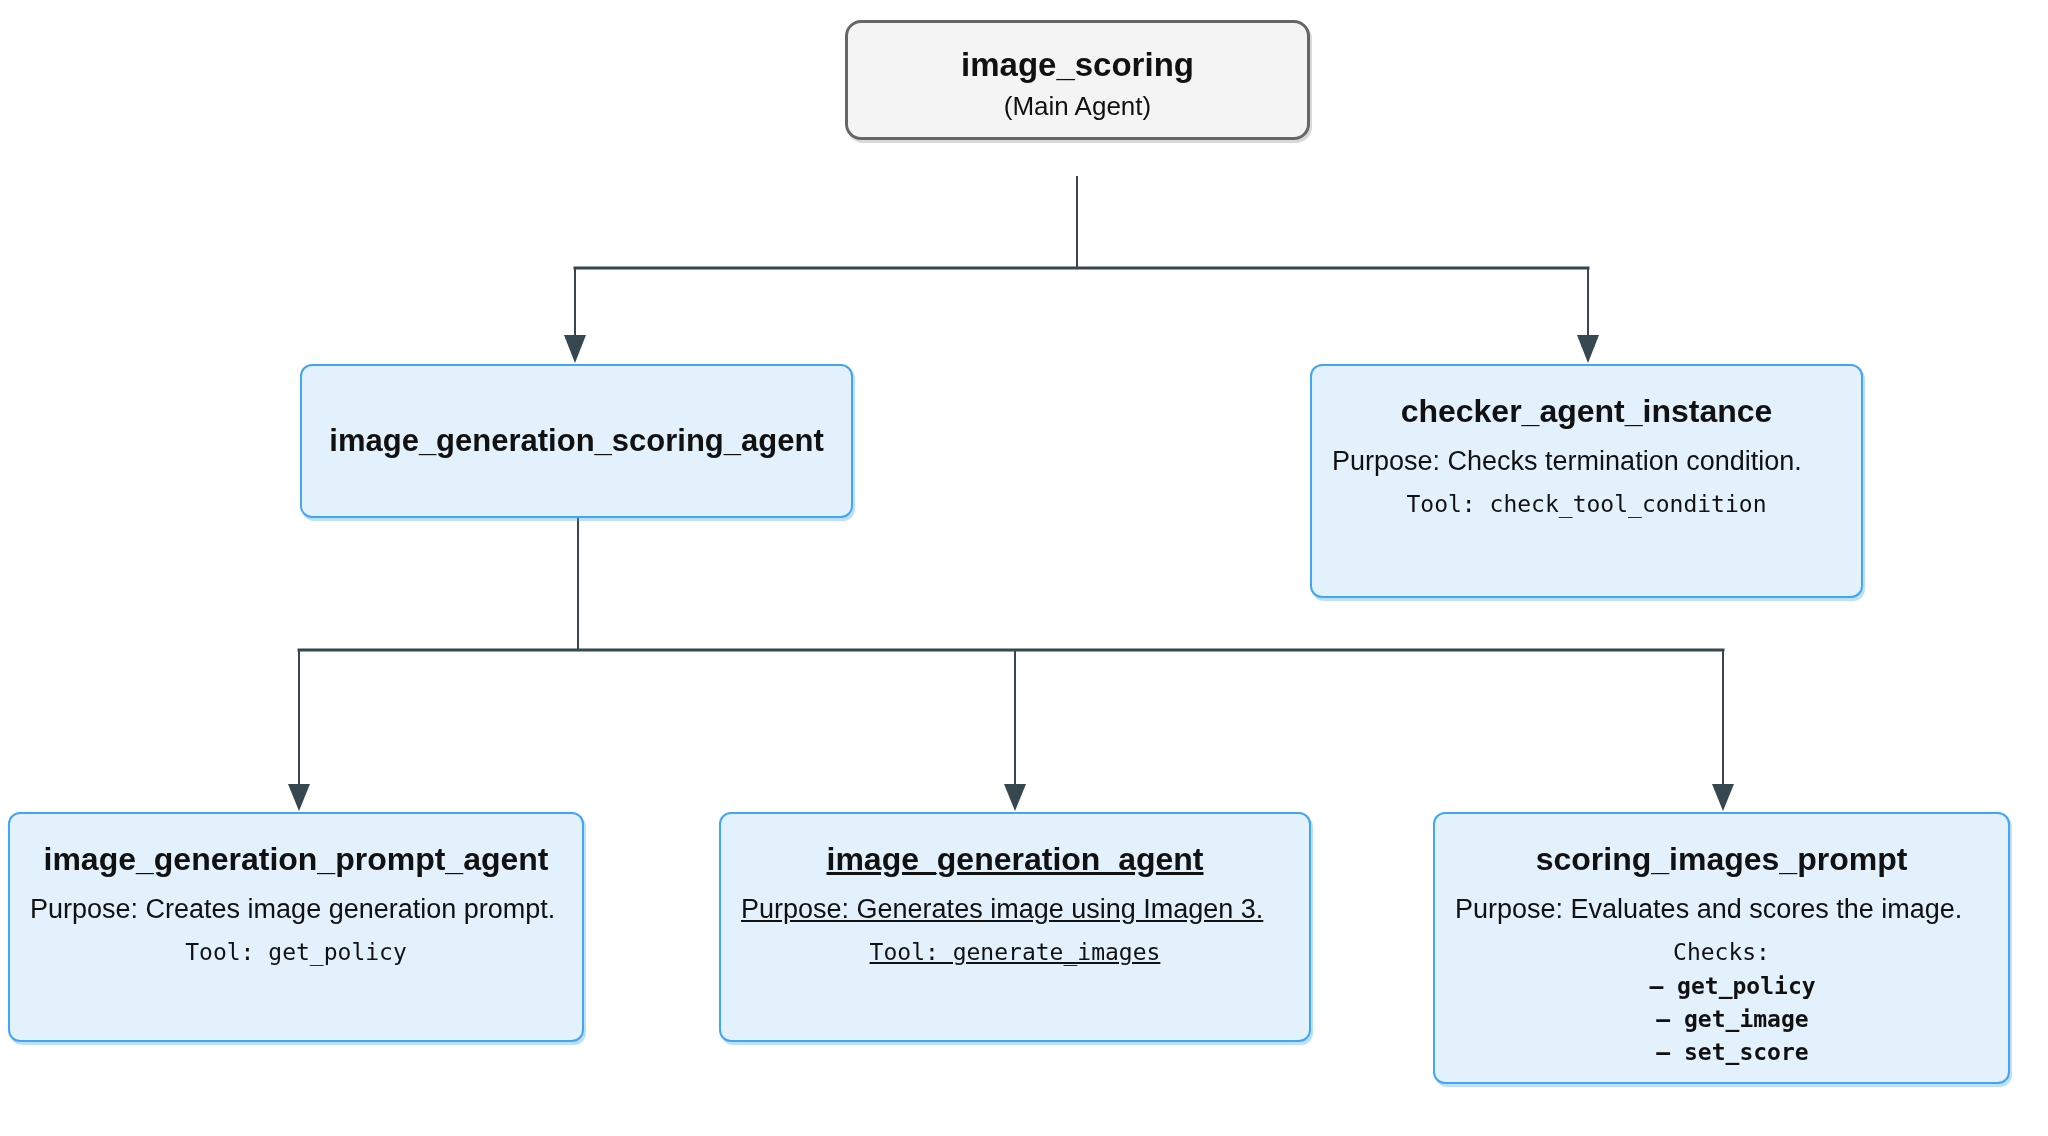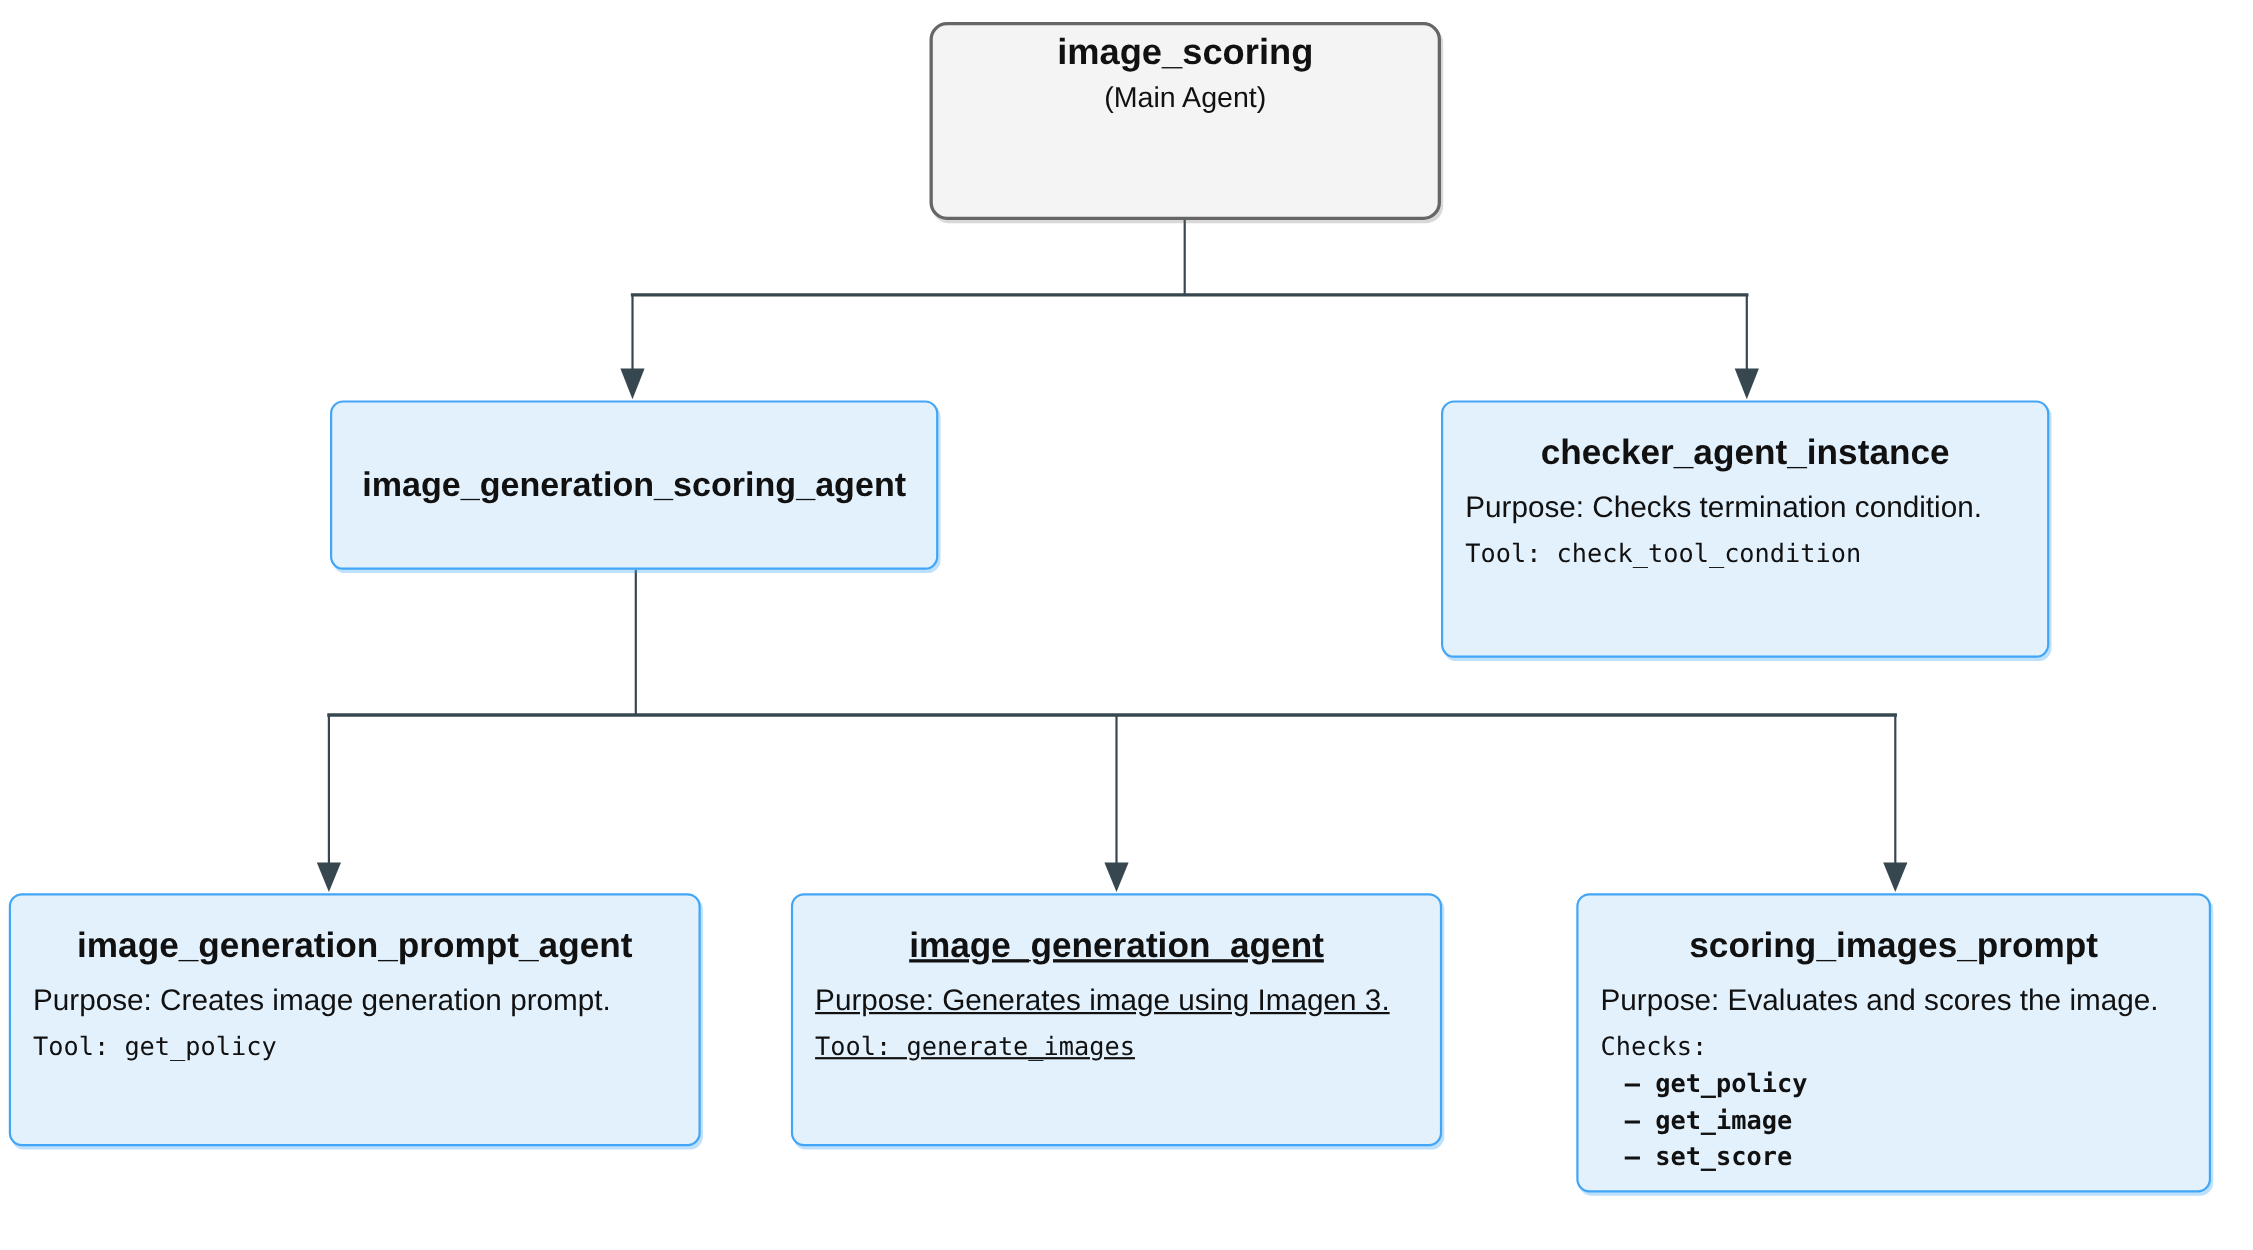--- a/index.html
+++ b/index.html
@@ -33,23 +33,23 @@
     box-shadow: 2px 3px 0 rgba(66,165,245,0.35);
   }
   .node.gray {
     background: #F4F4F4;
     border: 3px solid #666666;
     border-radius: 16px;
     box-shadow: 2px 3px 0 rgba(102,102,102,0.25);
   }
   .node-root {
     left: 845px; top: 20px;
-    width: 465px; height: 180px;
+    width: 465px; height: 120px;
     text-align: center;
-    padding-top: 4px;
+    padding-top: 22px;
   }
   .node-root .title {
     font-size: 33px;
     font-weight: bold;
     line-height: 40px;
     white-space: nowrap;
   }
   .node-root .subtitle {
     font-size: 26px;
     line-height: 34px;
@@ -65,42 +65,42 @@
   }
   .node-branch .title {
     font-size: 31px;
     font-weight: bold;
     white-space: nowrap;
   }
   .infonode {
     padding: 26px 20px 0 20px;
   }
   .node-checker  { left: 1310px; top: 364px; width: 553px; height: 234px; }
-  .node-genprompt{ left: 8px;    top: 812px; width: 629px; height: 230px; }
+  .node-genprompt{ left: 8px;    top: 812px; width: 576px; height: 230px; }
   .node-genagent { left: 719px;  top: 812px; width: 592px; height: 230px; text-decoration: underline; }
   .node-scoring  { left: 1433px; top: 812px; width: 577px; height: 272px; }
   .infonode .title {
     font-size: 32px;
     font-weight: bold;
     text-align: center;
     line-height: 38px;
     white-space: nowrap;
   }
   .infonode .purpose {
     font-size: 27px;
     line-height: 34px;
     margin-top: 14px;
     text-align: left;
     white-space: nowrap;
   }
   .mono {
     font-family: "DejaVu Sans Mono", monospace;
     font-size: 23px;
     line-height: 32px;
-    text-align: left;
+    text-align: center;
     white-space: nowrap;
   }
   .infonode .tool {
     margin-top: 10px;
   }
   .tool-list {
     margin-top: 2px;
   }
   .tool-item {
     padding-left: 22px;

